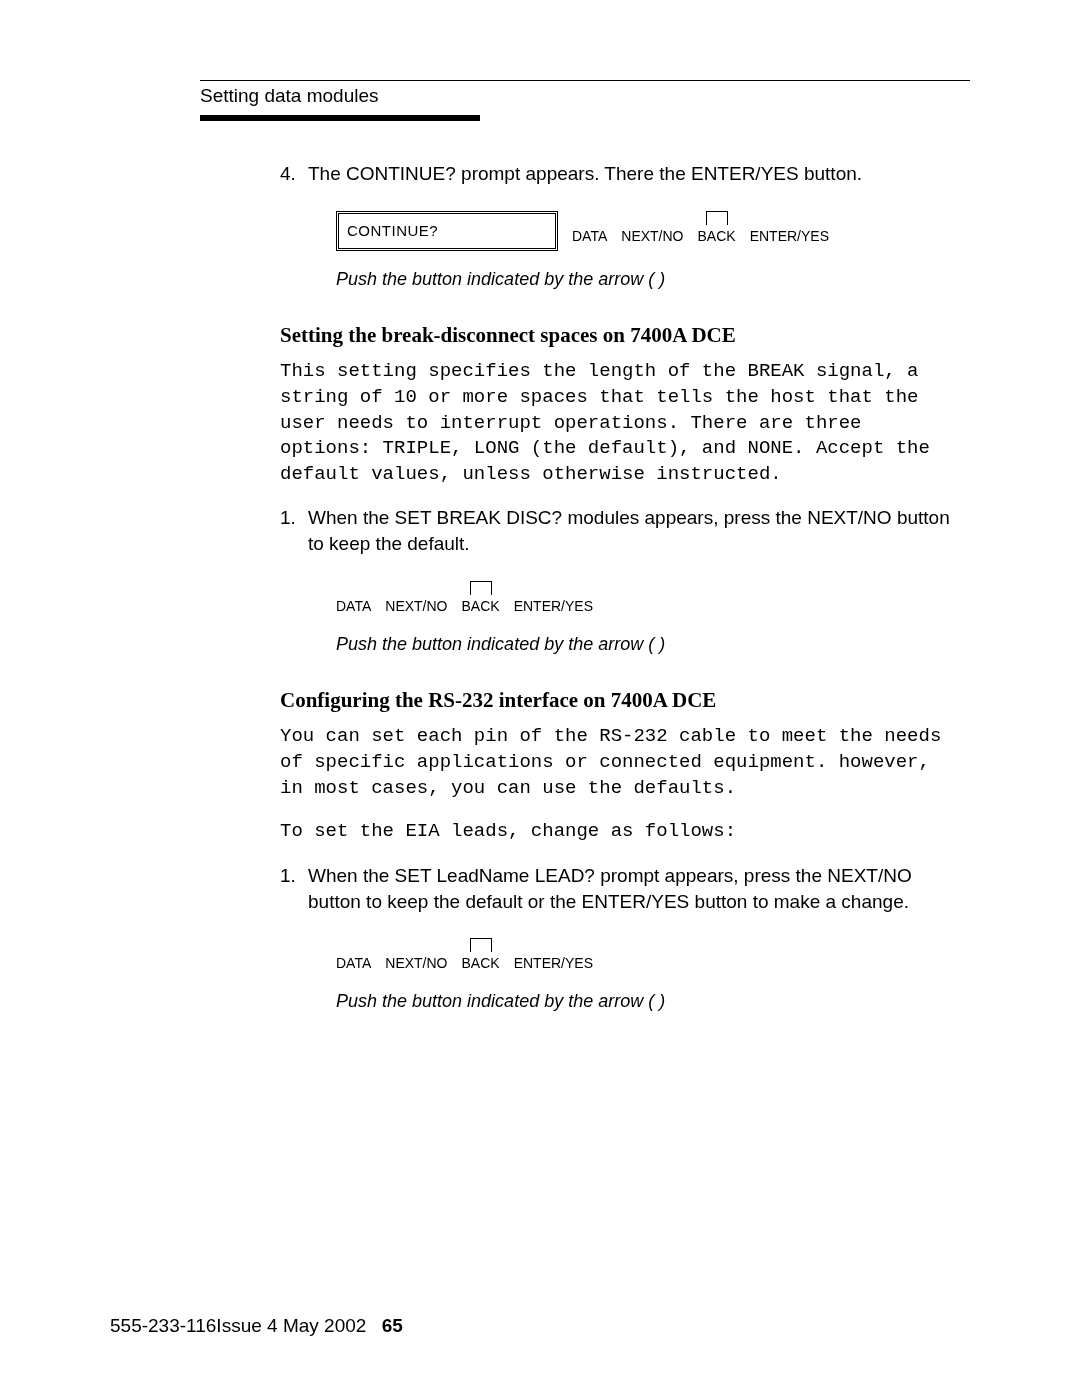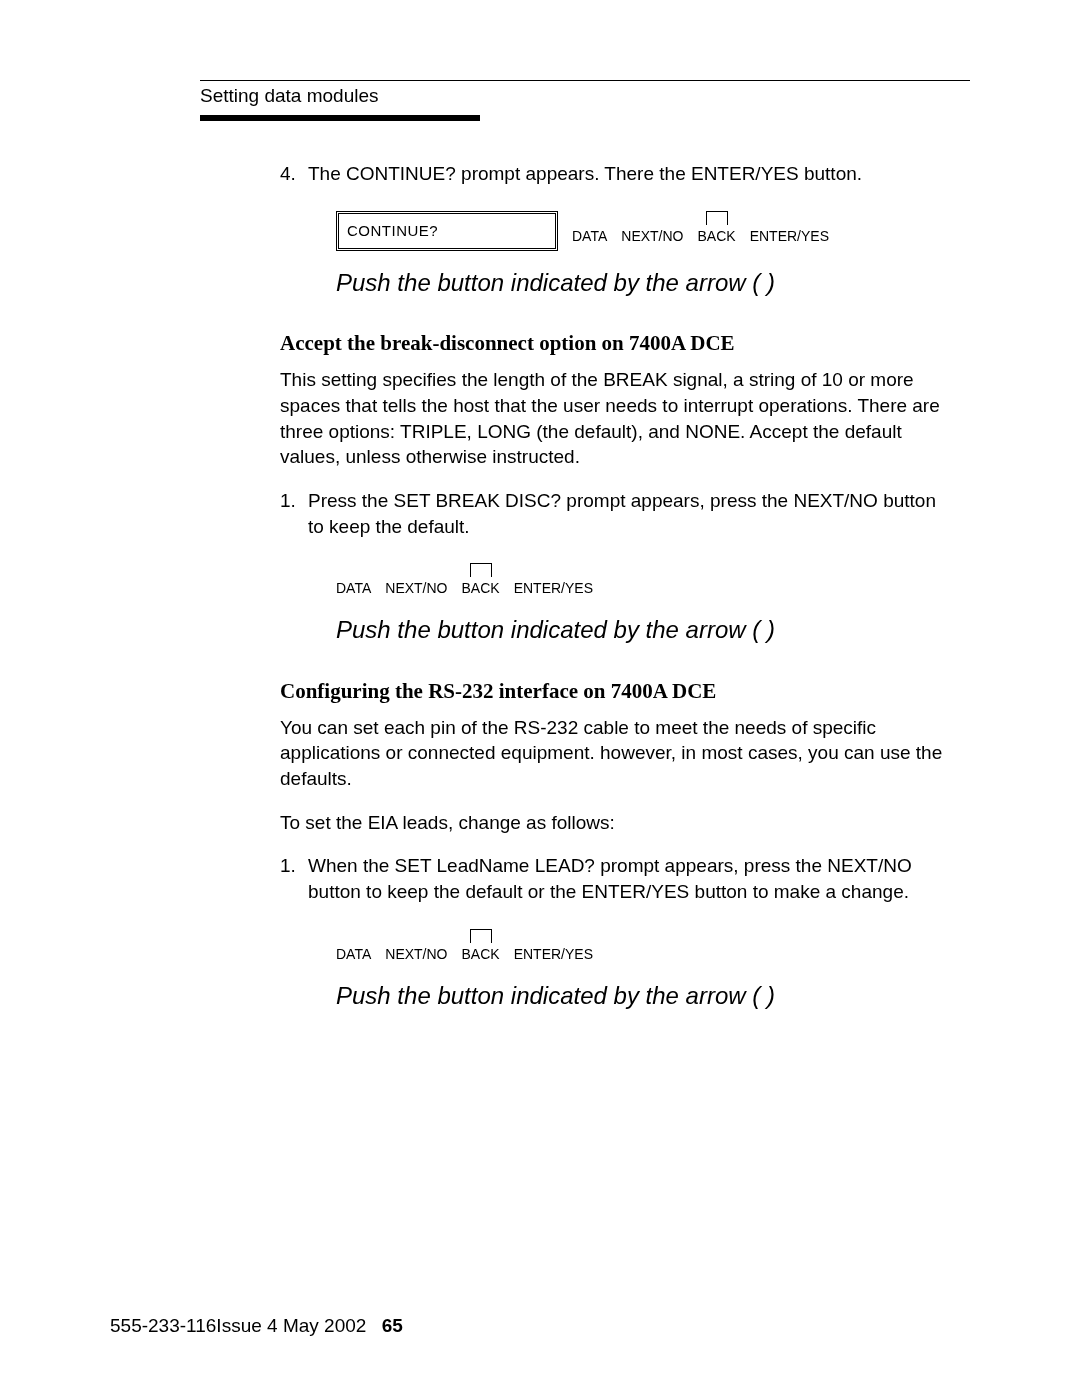--- a/index.html
+++ b/index.html
@@ -69,31 +69,32 @@
   .btn-block .key-outline {
     width: 22px;
     height: 14px;
     border: 1.5px solid #000;
     border-bottom: none;
     margin: 0 auto 2px auto;
   }
   .btn-block.no-outline .key-outline { visibility: hidden; }
   .caption {
     font-style: italic;
-    font-size: 24px;
+    font-size: 18px;
     margin: 16px 0 30px 56px;
   }
   .section-head {
     font-family: Georgia, "Times New Roman", serif;
     font-weight: bold;
     font-size: 21px;
     margin: 18px 0 10px 0;
   }
   .para {
     margin: 0 0 18px 0;
+    font-family: Liberation Mono, monospace;
   }
   .footer {
     position: absolute;
     left: 110px;
     right: 110px;
     bottom: 60px;
     display: flex;
     justify-content: flex-start;
     font-size: 19px;
   }
@@ -133,26 +134,26 @@
         <div class="key-outline"></div>
         <span>BACK</span>
       </div>
       <div class="btn-block no-outline">
         <div class="key-outline"></div>
         <span>ENTER/YES</span>
       </div>
     </div>
     <div class="caption">Push the button indicated by the arrow (    )</div>
 
-    <div class="section-head">Accept the break-disconnect option on 7400A DCE</div>
+    <div class="section-head">Setting the break-disconnect spaces on 7400A DCE</div>
     <p class="para">This setting specifies the length of the BREAK signal, a string of 10 or more spaces that tells the host that the user needs to interrupt operations. There are three options: TRIPLE, LONG (the default), and NONE. Accept the default values, unless otherwise instructed.</p>
 
     <div class="num-item">
       <div class="num">1.</div>
-      <div class="txt">Press the SET BREAK DISC?  prompt appears, press the NEXT/NO button to keep the default.</div>
+      <div class="txt">When the SET BREAK DISC?  modules appears, press the NEXT/NO button to keep the default.</div>
     </div>
 
     <div class="diagram-row">
       <div class="btn-block no-outline">
         <div class="key-outline"></div>
         <span>DATA</span>
       </div>
       <div class="btn-block no-outline">
         <div class="key-outline"></div>
         <span>NEXT/NO</span>

